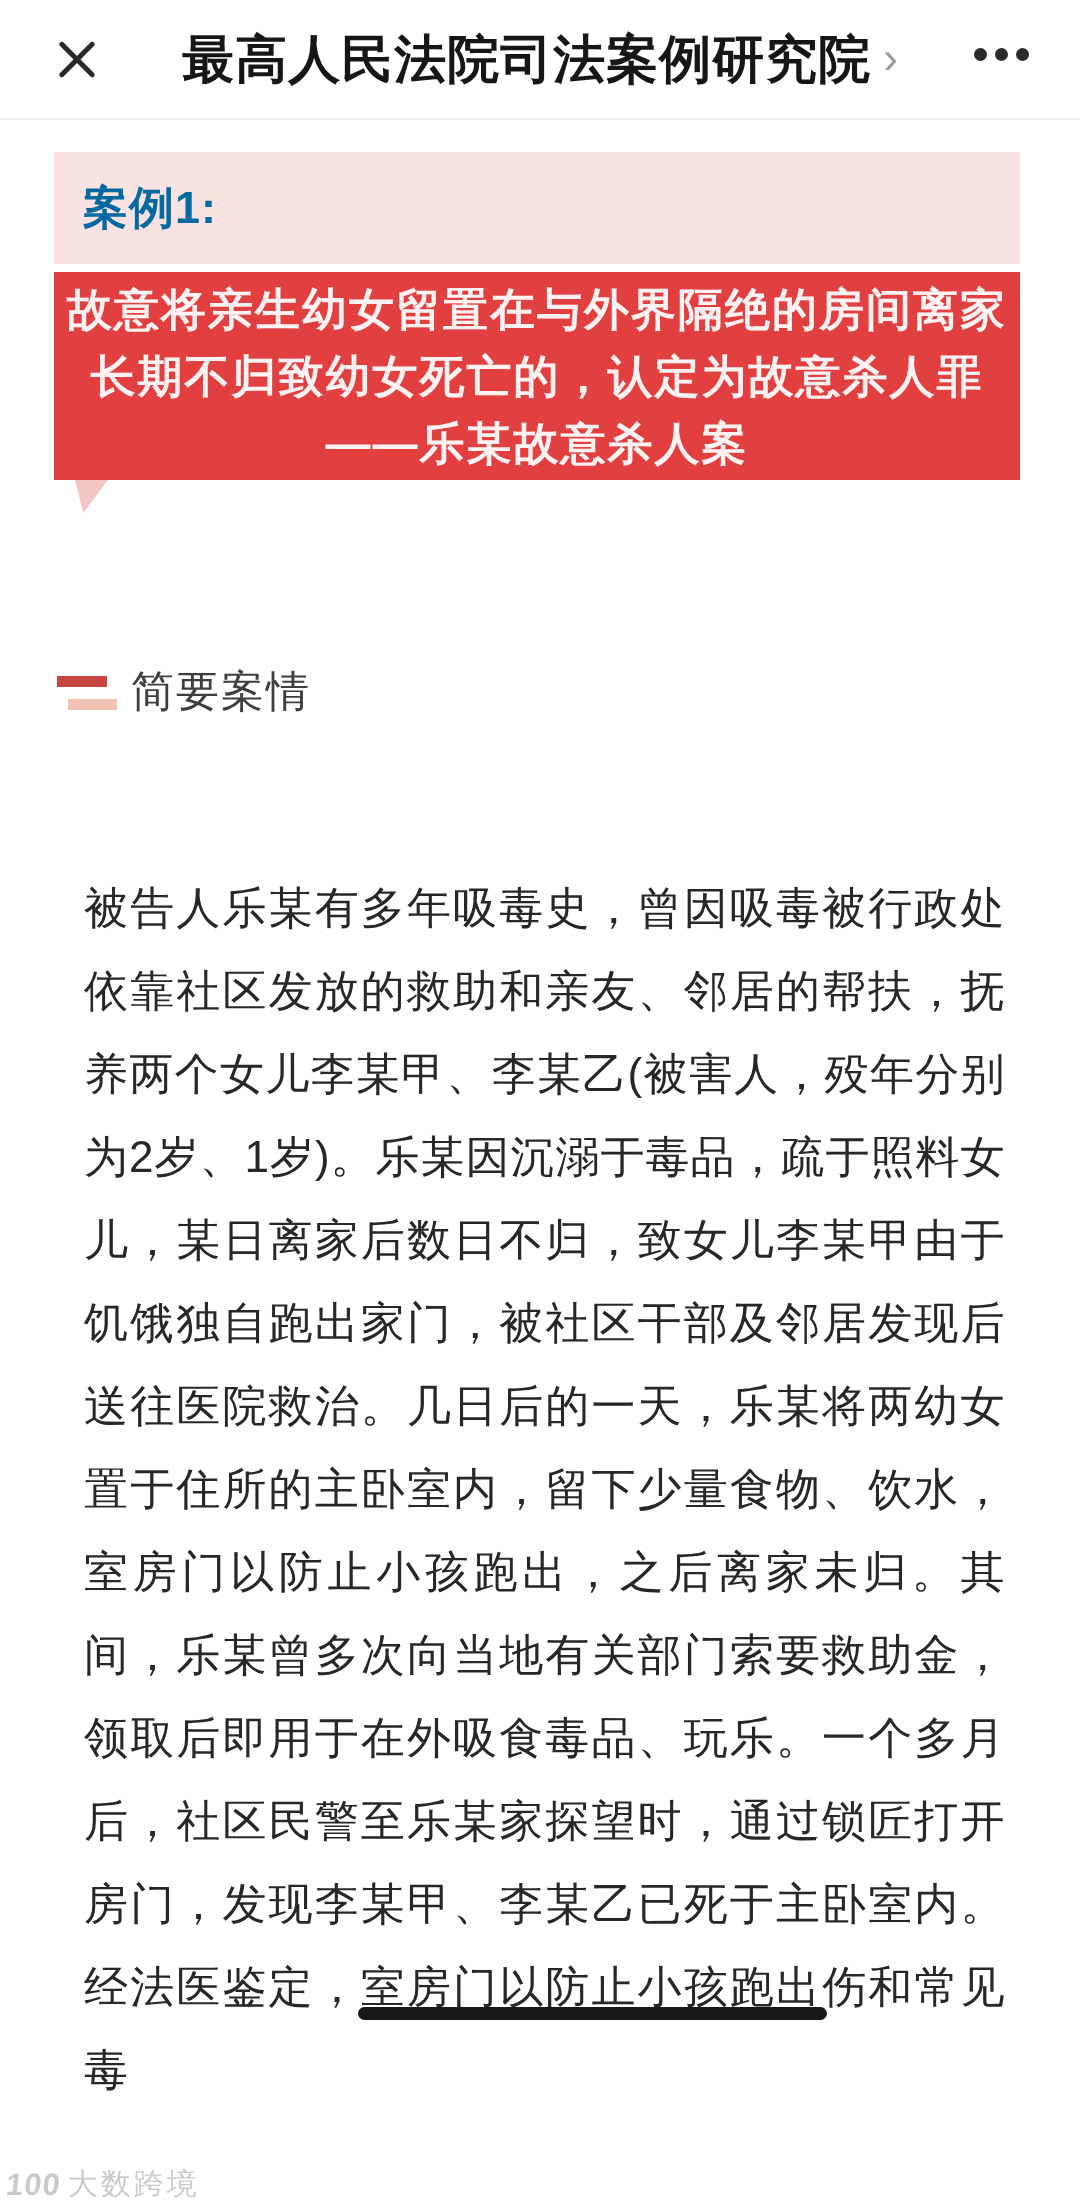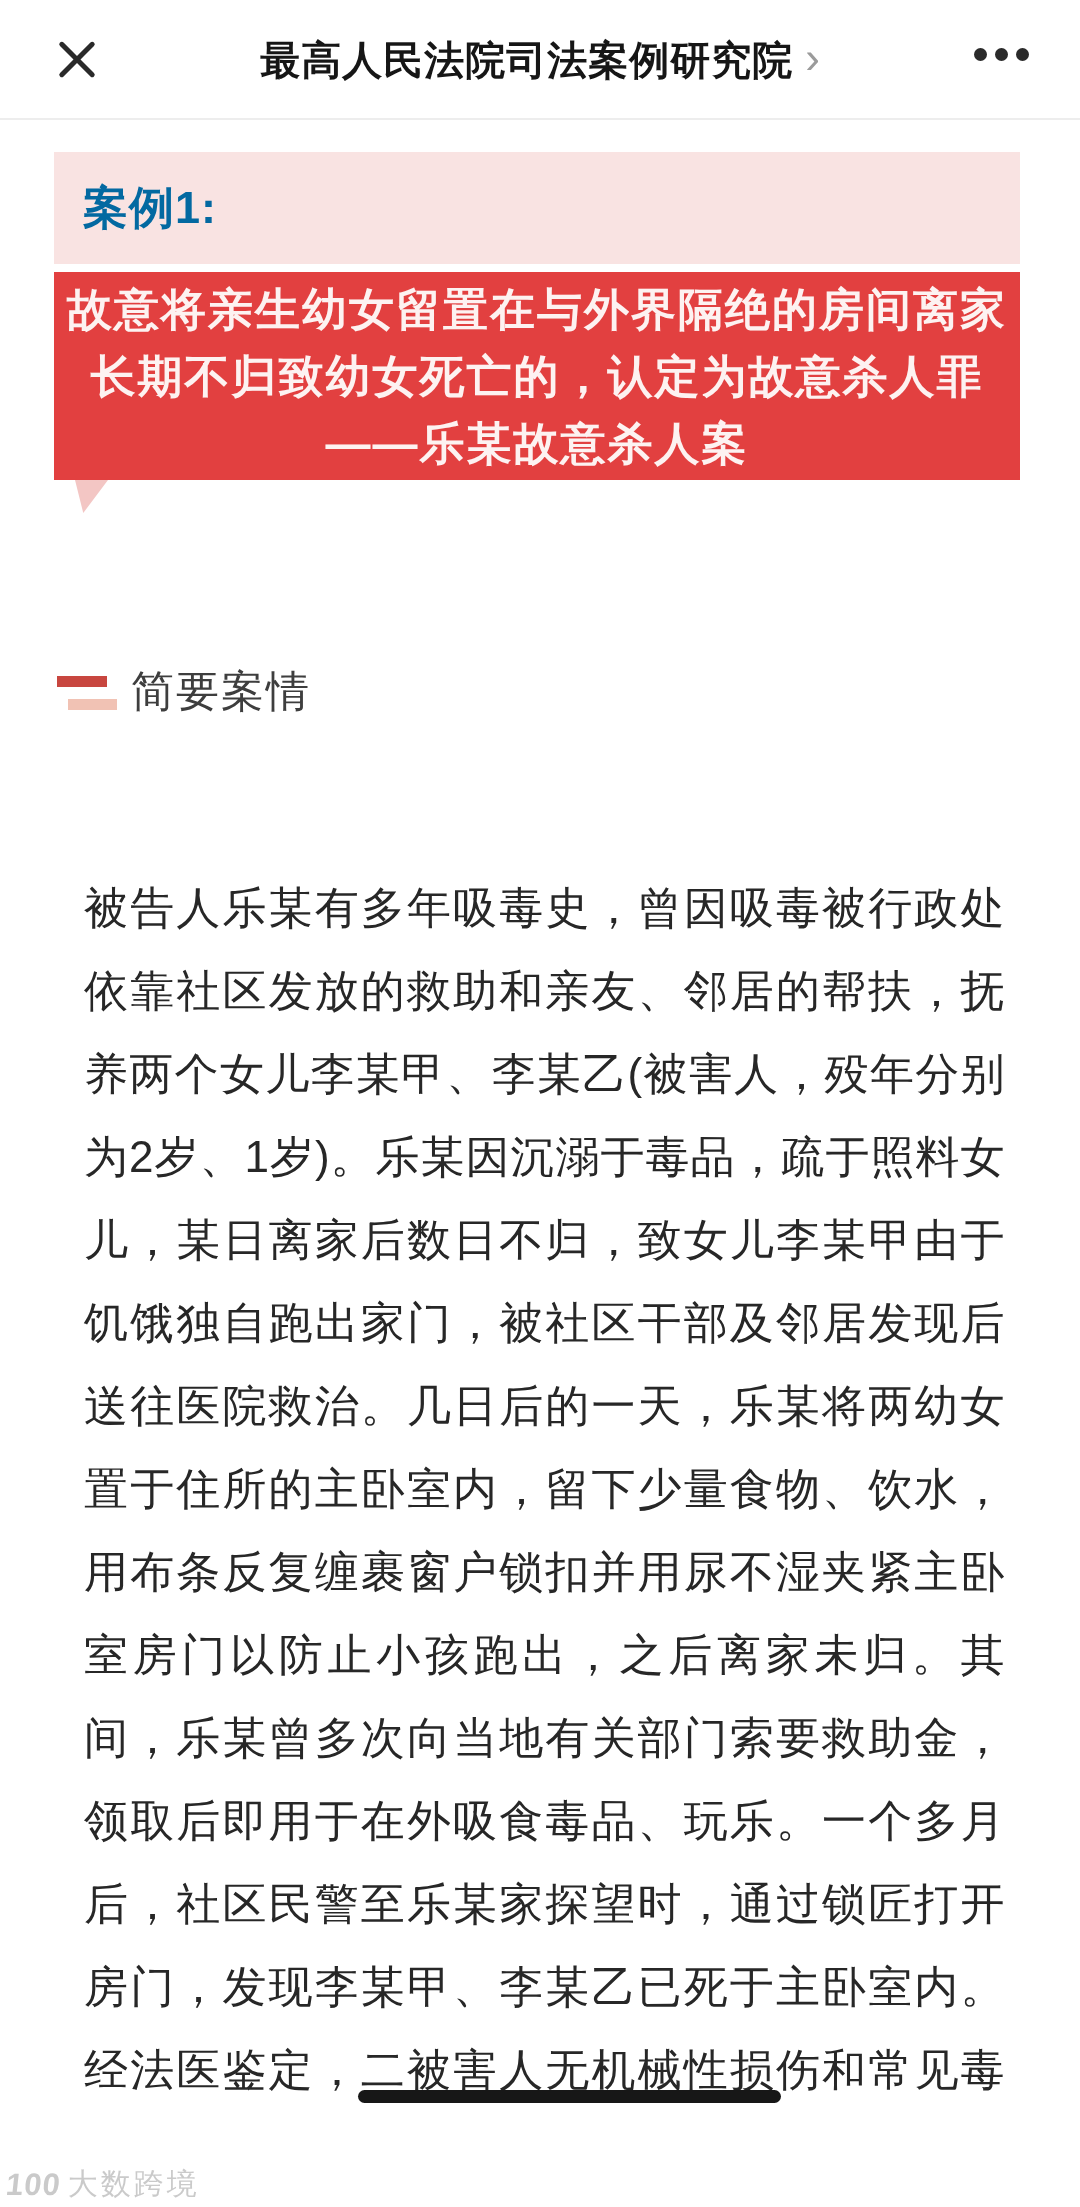--- a/index.html
+++ b/index.html
@@ -17,21 +17,21 @@
   }
   .close-btn .x1,.close-btn .x2{
     position:absolute;left:-2px;top:19px;width:48px;height:5px;background:#2a2a2a;border-radius:3px;
   }
   .close-btn .x1{transform:rotate(45deg);}
   .close-btn .x2{transform:rotate(-45deg);}
   .title-wrap{
     display:flex;align-items:center;gap:12px;margin-top:2px;cursor:pointer;
   }
   .account-name{
-    font-size:40px;font-weight:600;color:#161616;letter-spacing:1px;white-space:nowrap;
+    font-size:52px;font-weight:600;color:#161616;letter-spacing:1px;white-space:nowrap;
   }
   .chevron{
     font-size:44px;color:#9b9b9b;font-weight:400;line-height:40px;margin-top:-4px;
   }
   .more-btn{
     position:absolute;right:51px;top:48px;display:flex;gap:8px;cursor:pointer;
   }
   .more-btn .dot{width:13px;height:13px;border-radius:50%;background:#2a2a2a;}
   
   .case-label{
@@ -115,28 +115,27 @@
 
   <div class="body-text">
     <div class="bline">被告人乐某有多年吸毒史，曾因吸毒被行政处</div>
     <div class="bline">依靠社区发放的救助和亲友、邻居的帮扶，抚</div>
     <div class="bline">养两个女儿李某甲、李某乙(被害人，殁年分别</div>
     <div class="bline">为2岁、1岁)。乐某因沉溺于毒品，疏于照料女</div>
     <div class="bline">儿，某日离家后数日不归，致女儿李某甲由于</div>
     <div class="bline">饥饿独自跑出家门，被社区干部及邻居发现后</div>
     <div class="bline">送往医院救治。几日后的一天，乐某将两幼女</div>
     <div class="bline">置于住所的主卧室内，留下少量食物、饮水，</div>
-    <div class="bline">用布条反复缠裹窗户锁扣并用尿不湿夹紧主卧</div>
     <div class="bline">室房门以防止小孩跑出，之后离家未归。其</div>
     <div class="bline">间，乐某曾多次向当地有关部门索要救助金，</div>
     <div class="bline">领取后即用于在外吸食毒品、玩乐。一个多月</div>
     <div class="bline">后，社区民警至乐某家探望时，通过锁匠打开</div>
     <div class="bline">房门，发现李某甲、李某乙已死于主卧室内。</div>
     <div class="bline">
-      <span>经法医鉴定，</span><span class="u-mark">二被害人无机械性损</span><span>伤和常见毒</span>
+      <span>经法医鉴定，</span><span class="u-mark">室房门以防止小孩跑出</span><span>伤和常见毒</span>
     </div>
   </div>
 
   <div class="watermark">
     <span class="wm-logo">100</span>
     <span class="wm-text">大数跨境</span>
   </div>
 
 </div>
 

